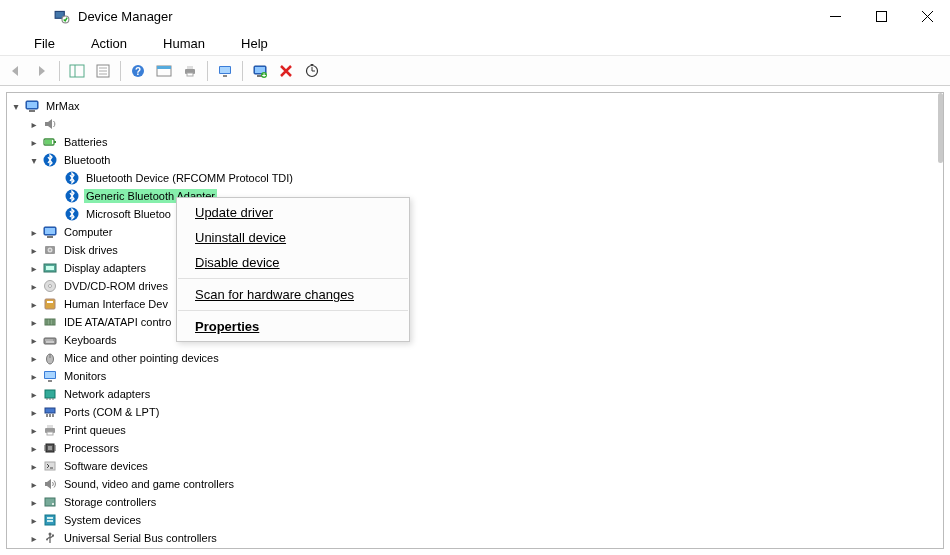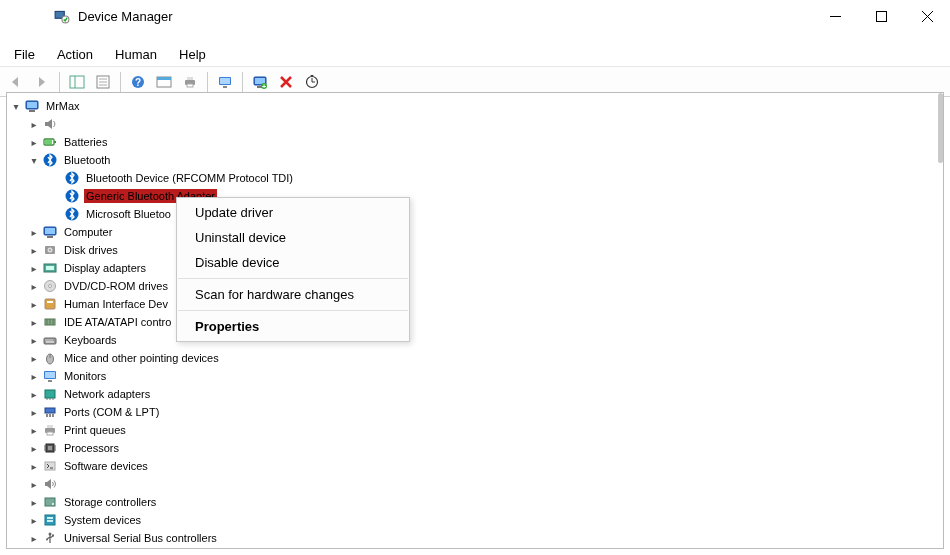--- a/index.html
+++ b/index.html
@@ -37,24 +37,23 @@
   .win-btn {
     width: 46px; height: 32px;
     display: flex; align-items: center; justify-content: center;
     font-size: 14px;
     font-family: sans-serif;
   }
   .menubar {
     height: 24px;
     display: flex;
     align-items: center;
-    padding: 0 4px;
-    gap: 2px;
+    padding: 0 24px;
+    gap: 16px;
     border-bottom: 1px solid #e8e8e8;
-    margin-top: 11px;
   }
   .menu-item {
     padding: 2px 10px;
     font-size: 13px;
     cursor: default;
   }
   .toolbar {
     height: 30px;
     border-bottom: 1px solid #d0d0d0;
     display: flex;
@@ -109,36 +108,37 @@
   }
   .chevron.blank { visibility: hidden; }
   .node-icon {
     width: 18px; height: 16px;
     display: inline-flex; align-items:center; justify-content:center;
     margin-right: 3px;
     flex-shrink: 0;
   }
   .label { padding: 1px 2px; font-size: 11px; }
   .selected .label {
-    background: #b91c1c;
+    background: #86efac;
   }
   .context-menu {
     position: absolute;
     left: 176px;
     top: 197px;
     width: 234px;
     background: #fcfcfc;
     border: 1px solid #c8c8c8;
     box-shadow: 2px 2px 6px rgba(0,0,0,0.15);
     padding: 2px 0;
     font-size: 13px;
   }
   .ctx-item {
     padding: 5px 18px;
     cursor: default;
+    text-decoration: underline;
   }
   .ctx-sep {
     height: 1px;
     background: #e0e0e0;
     margin: 3px 1px;
   }
   .ctx-item.bold { font-weight: 600; }
 
   svg { display:block; }
 </style>
@@ -557,20 +557,21 @@
         </span>
     <span class="label">Software devices</span>
   </div>
       <div class="row" style="padding-left:18px">
     <span class="chevron">▸</span>
     <span class="node-icon">
           <svg width="16" height="14" viewBox="0 0 14 14">
             <use href="#i-sound"></use>
           </svg>
         </span>
+    <span class="label">Sound, video and game controllers</span>
   </div>
       <div class="row" style="padding-left:18px">
     <span class="chevron">▸</span>
     <span class="node-icon">
           <svg width="16" height="14" viewBox="0 0 14 14">
             <use href="#i-storage"></use>
           </svg>
         </span>
     <span class="label">Storage controllers</span>
   </div>

